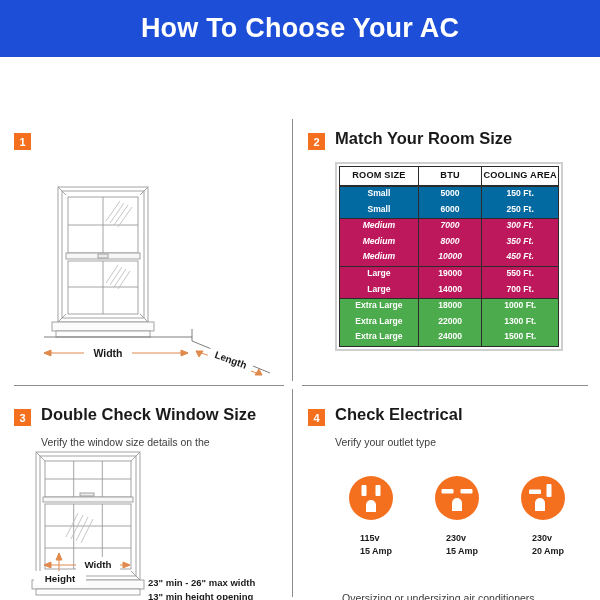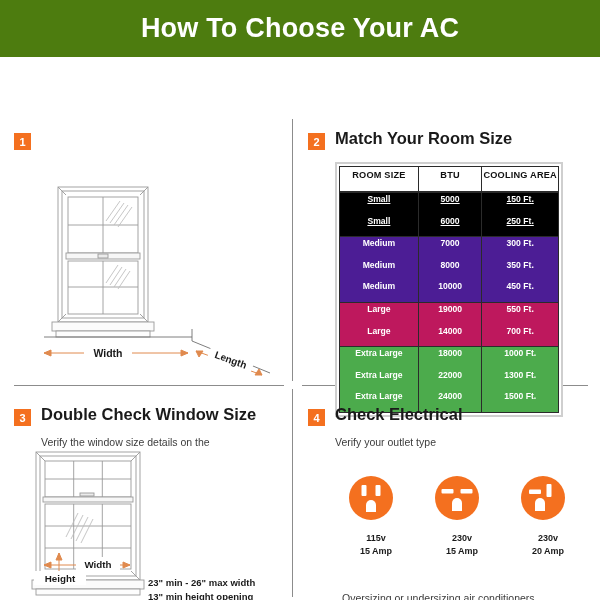--- a/index.html
+++ b/index.html
@@ -11,21 +11,21 @@
     width: 600px;
     height: 600px;
     font-family: "Liberation Sans", sans-serif;
     overflow: hidden;
     position: relative;
   }
 
   
   #header {
     height: 57px;
-    background: #4d7c0f;
+    background: #1d4ed8;
     display: flex;
     align-items: center;
     justify-content: center;
   }
   #header-title {
     color: #ffffff;
     font-size: 27px;
     font-weight: bold;
     letter-spacing: 0.2px;
     line-height: 1;
@@ -105,42 +105,42 @@
   }
   table.btu {
     border-collapse: collapse;
     width: 100%;
     font-size: 8.6px;
     font-weight: bold;
     table-layout: fixed;
   }
   table.btu th, table.btu td {
     text-align: center;
-    padding: 1px 0 9px 0;
+    padding: 1px 0 3px 0;
     height: 11.6px;
     line-height: 11.6px;
     border-left: 1px solid #2b2b2b;
     border-right: 1px solid #2b2b2b;
     white-space: nowrap;
   }
   table.btu thead th {
     background: #ffffff;
     color: #111;
     font-size: 9.2px;
     letter-spacing: 0.2px;
     border-bottom: 2px solid #2b2b2b;
     border-top: 1px solid #2b2b2b;
     height: 14px;
     line-height: 14px;
   }
   table.btu col.c1 { width: 36%; }
   table.btu col.c2 { width: 29%; }
   table.btu col.c3 { width: 35%; }
-  tr.r-small   td { background: #000000; color: #ffffff; text-decoration: underline; }
-  tr.r-medium  td { background: #4c1d95; color: #ffffff; }
+  tr.r-small   td { background: #0369a1; color: #ffffff; }
+  tr.r-medium  td { background: #be185d; color: #ffffff; font-style: italic; }
   tr.r-large   td { background: #be185d; color: #ffffff; }
   tr.r-xlarge  td { background: #4cab4c; color: #ffffff; }
   tr.first-of-band td { border-top: 1px solid #2b2b2b; }
   tr.last-row td { border-bottom: 1px solid #2b2b2b; }
 
   
   .drawing { position: absolute; }
   #p1-draw { left: 22px; top: 126px; }
   #p3-draw { left: 28px; top: 392px; }
 
@@ -170,21 +170,20 @@
     display: flex;
     flex-direction: column;
     align-items: center;
   }
   .outlet-face { width: 46px; height: 46px; }
   .outlet-label {
     margin-top: 11px;
     font-size: 9px;
     font-weight: bold;
     color: #1a1a1a;
-    text-align: center;
     line-height: 1.45;
     margin-left: 10px;
   }
   #outlet-note {
     position: absolute;
     left: 342px;
     top: 534px;
     width: 240px;
     font-size: 10.5px;
     color: #3c3c3c;

